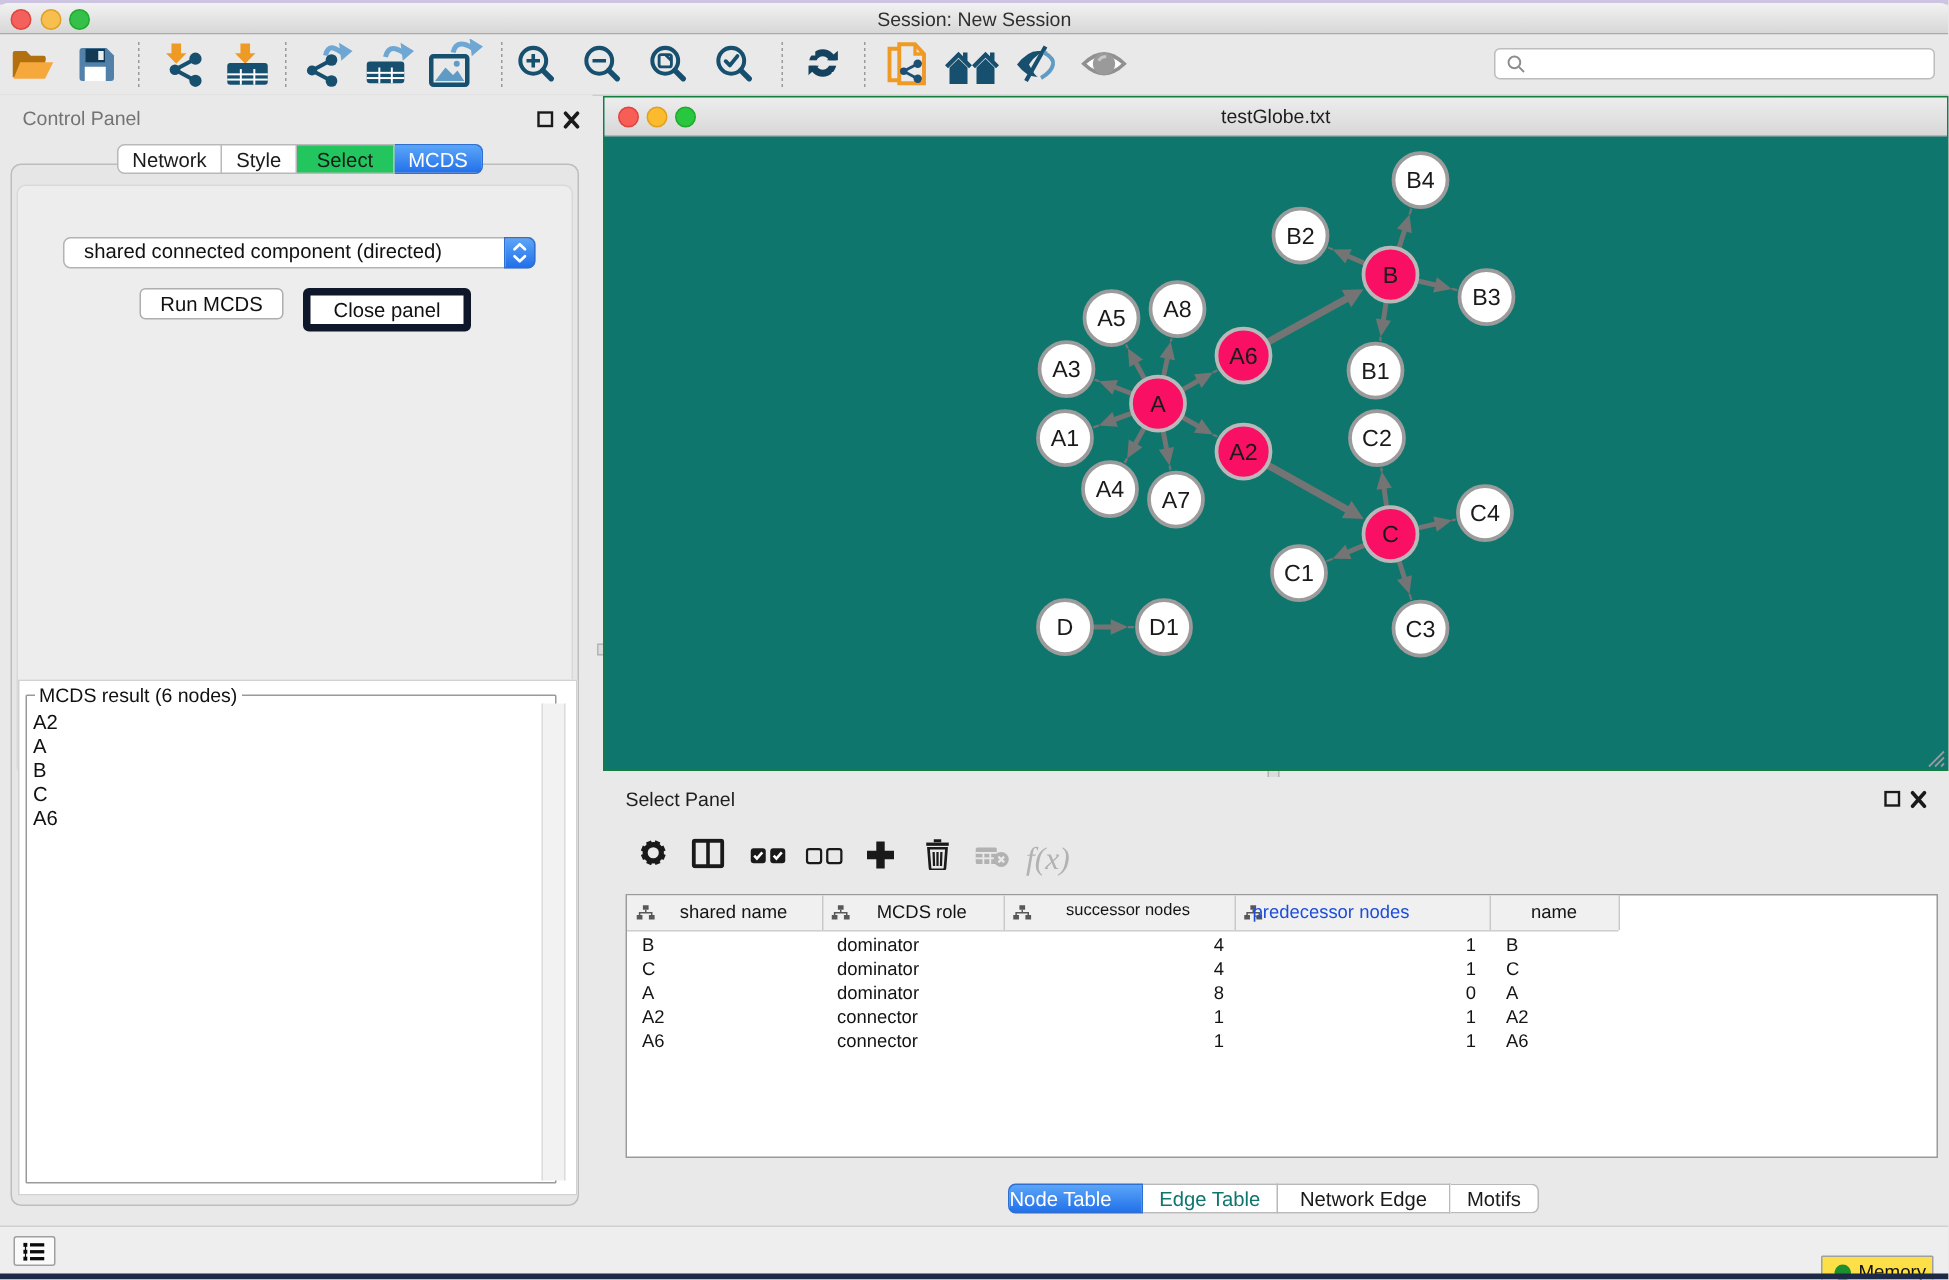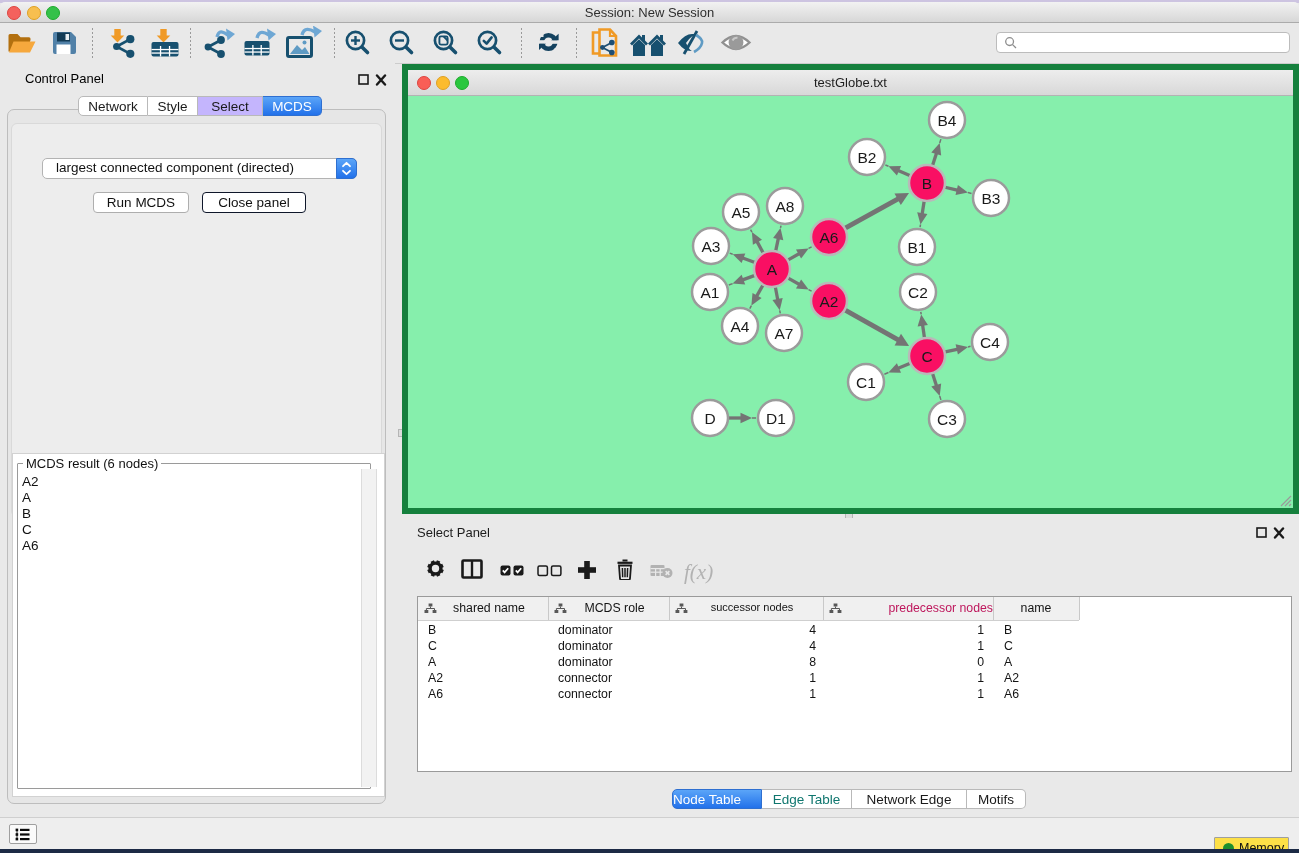--- a/index.html
+++ b/index.html
@@ -135,62 +135,62 @@
     </svg>
   <div class="abs" style="left:996px;top:8px;width:292px;height:19px;background:#fff;border:1px solid #bcbcbc;border-radius:4px">
     <svg width="14" height="14" style="position:absolute;left:7px;top:3px" viewBox="0 0 14 14">
         <circle cx="5.6" cy="5.6" r="3.9" fill="none" stroke="#8d8d8d" stroke-width="1.3"></circle>
         <line x1="8.6" y1="8.6" x2="12" y2="12" stroke="#8d8d8d" stroke-width="1.3"></line>
       </svg>
   </div>
 </div>
 
 <div class="abs" style="left:0;top:63px;width:395px;height:755px;background:#e9e9e9">
-  <div class="abs ttl" style="left:25px;top:8px;color:#000000">Control Panel</div>
+  <div class="abs ttl" style="left:15px;top:8px;color:#737373">Control Panel</div>
   <svg class="abs" width="30" height="12" style="left:358px;top:11px" viewBox="0 0 30 12">
     <rect x="1" y="1" width="9" height="9" fill="none" stroke="#1a1a1a" stroke-width="1.6"></rect>
     <path d="M19 1.5 L27 10.5 M27 1.5 L19 10.5" stroke="#1a1a1a" stroke-width="2.4" stroke-linecap="round"></path>
   </svg>
 
   <div class="abs" style="left:7px;top:46px;width:377px;height:693px;background:#e6e6e6;border:1px solid #bdbdbd;border-radius:7px"></div>
   <div class="abs" style="left:11px;top:60px;width:369px;height:392px;background:#ededed;border:1px solid #d9d9d9;border-radius:6px"></div>
 
   <div class="abs" style="left:78px;top:33px;height:20px;display:flex;font-size:13.5px">
     <div style="width:68px;line-height:20px;text-align:center;background:#fff;border:1px solid #b9b9b9;border-radius:5px 0 0 5px;color:#1a1a1a">Network</div>
     <div style="width:49px;line-height:20px;text-align:center;background:#fff;border:1px solid #b9b9b9;border-left:none;color:#1a1a1a">Style</div>
-    <div style="width:64px;line-height:20px;text-align:center;background:#c4b5fd;border:1px solid #b9b9b9;border-left:none;color:#1a1a1a">Select</div>
+    <div style="width:64px;line-height:20px;text-align:center;background:#22c55e;border:1px solid #b9b9b9;border-left:none;color:#1a1a1a">Select</div>
     <div style="width:58px;line-height:20px;text-align:center;background:linear-gradient(#5ba5f8,#2271ea);border:1px solid #2e6fd0;border-left:none;border-radius:0 5px 5px 0;color:#fff">MCDS</div>
   </div>
 
   <div class="abs" style="left:42px;top:95px;width:313px;height:19px;background:#fff;border:1px solid #b3b3b3;border-radius:5px">
-    <div class="abs" style="left:13px;top:1px;font-size:13.5px;color:#111">largest connected component (directed)</div>
+    <div class="abs" style="left:13px;top:1px;font-size:13.5px;color:#111">shared connected component (directed)</div>
     <div class="abs" style="right:-1px;top:-1px;width:19px;height:19px;background:linear-gradient(#5ba5f8,#2271ea);border:1px solid #2e6fd0;border-radius:0 5px 5px 0">
       <svg width="19" height="19" viewBox="0 0 19 19">
           <path d="M6 7.2 L9.5 3.8 L13 7.2" fill="none" stroke="#fff" stroke-width="1.8" stroke-linecap="round" stroke-linejoin="round"></path>
           <path d="M6 11.8 L9.5 15.2 L13 11.8" fill="none" stroke="#fff" stroke-width="1.8" stroke-linecap="round" stroke-linejoin="round"></path>
         </svg>
     </div>
   </div>
 
   <div class="abs" style="left:93px;top:129px;width:94px;height:19px;background:#fff;border:1px solid #aeaeae;border-radius:4px;font-size:13.5px;color:#111;text-align:center;line-height:19px">Run MCDS</div>
-  <div class="abs" style="left:202px;top:129px;width:102px;height:19px;background:#fff;border:1px solid #0f172a;border-radius:4px;font-size:13.5px;color:#111;text-align:center;line-height:19px">Close panel</div>
+  <div class="abs" style="left:202px;top:129px;width:102px;height:19px;background:#fff;border:5px solid #0f172a;border-radius:4px;font-size:13.5px;color:#111;text-align:center;line-height:19px">Close panel</div>
 
   <div class="abs" style="left:12px;top:390px;width:371px;height:342px;background:#fff;border:1px solid #d2d2d2">
     <fieldset style="position:absolute;left:4px;top:2px;width:352px;height:331px;margin:0;padding:0;border:1px solid #9a9a9a;border-radius:1px">
       <legend style="font-size:13px;color:#111;margin-left:5px;padding:0 3px">MCDS result (6 nodes)</legend>
     </fieldset>
     <div class="abs" style="left:9px;top:20px;font-size:13.5px;color:#111;line-height:16px">A2<br>A<br>B<br>C<br>A6</div>
     <div class="abs" style="left:348px;top:15px;width:14px;height:318px;background:#f2f2f2;border-left:1px solid #dcdcdc;border-right:1px solid #dcdcdc"></div>
   </div>
 </div>
 
 <div class="abs" style="left:398px;top:429px;width:6px;height:6px;background:#dcdcdc;border:1px solid #b5b5b5"></div>
 <div class="abs" style="left:845px;top:511px;width:6px;height:6px;background:#dcdcdc;border:1px solid #b5b5b5"></div>
 
-<div class="abs" style="left:402px;top:64px;width:897px;height:450px;background:#86efac;border:6px solid #15803d;box-sizing:border-box">
+<div class="abs" style="left:402px;top:64px;width:897px;height:450px;background:#0f766e;border:1px solid #15803d;box-sizing:border-box">
   <div class="abs" style="left:0;top:0;width:100%;height:25px;background:linear-gradient(#ededed,#d8d8d8);border-bottom:1px solid #b3b3b3">
     <div class="abs" style="left:9px;top:6px;width:12px;height:12px;border-radius:50%;background:#f95e56;border:0.5px solid #dd4540"></div>
     <div class="abs" style="left:28px;top:6px;width:12px;height:12px;border-radius:50%;background:#fcbb2d;border:0.5px solid #dfa023"></div>
     <div class="abs" style="left:47px;top:6px;width:12px;height:12px;border-radius:50%;background:#29c73e;border:0.5px solid #1eaa2d"></div>
     <div class="abs ttl" style="left:0;right:0;top:5px;text-align:center;color:#1d1d1d">testGlobe.txt</div>
   </div>
   <svg width="16" height="16" style="position:absolute;right:1px;bottom:1px">
       <path d="M15 5 L5 15 M15 9 L9 15 M15 13 L13 15" stroke="#9a9a9a" stroke-width="1.2"></path>
     </svg>
 </div>
@@ -372,21 +372,21 @@
         <path d="M6.5 3.5 V5.5 M2.4 7 V5.5 H10.5 V7" fill="none" stroke="#585858" stroke-width="1"></path>
       </svg>
 <div class="abs" style="left:251px;top:4px;width:154px;text-align:center;font-size:11px;color:#141414;text-indent:12px">successor nodes</div>
 <div class="abs" style="left:251px;top:0;width:1px;height:23px;background:#c9c9c9"></div>
 <svg width="13" height="11" viewBox="0 0 13 11" style="position:absolute;left:411;top:6px">
         <rect x="4.6" y="0.5" width="3.8" height="3" fill="#585858"></rect>
         <rect x="0.5" y="7" width="3.8" height="3" fill="#585858"></rect>
         <rect x="8.6" y="7" width="3.8" height="3" fill="#585858"></rect>
         <path d="M6.5 3.5 V5.5 M2.4 7 V5.5 H10.5 V7" fill="none" stroke="#585858" stroke-width="1"></path>
       </svg>
-<div class="abs" style="left:405px;top:4px;width:170px;text-align:right;font-size:12.3px;color:#be185d;text-indent:12px">predecessor nodes</div>
+<div class="abs" style="left:405px;top:4px;width:170px;text-align:left;font-size:12.3px;color:#1d4ed8;text-indent:12px">predecessor nodes</div>
 <div class="abs" style="left:405px;top:0;width:1px;height:23px;background:#c9c9c9"></div>
 <div class="abs" style="left:575px;top:4px;width:86px;text-align:center;font-size:12.3px;color:#141414;text-indent:0px">name</div>
 <div class="abs" style="left:575px;top:0;width:1px;height:23px;background:#c9c9c9"></div>
 <div class="abs" style="left:661px;top:0;width:1px;height:23px;background:#c9c9c9"></div>
 <div class="abs" style="left:10px;top:26px;font-size:12.3px;color:#141414">B</div>
 <div class="abs" style="left:140px;top:26px;font-size:12.3px;color:#141414">dominator</div>
 <div class="abs" style="left:251px;top:26px;width:147px;text-align:right;font-size:12.3px;color:#141414">4</div>
 <div class="abs" style="left:405px;top:26px;width:161px;text-align:right;font-size:12.3px;color:#141414">1</div>
 <div class="abs" style="left:586px;top:26px;font-size:12.3px;color:#141414">B</div>
 <div class="abs" style="left:10px;top:42px;font-size:12.3px;color:#141414">C</div>

